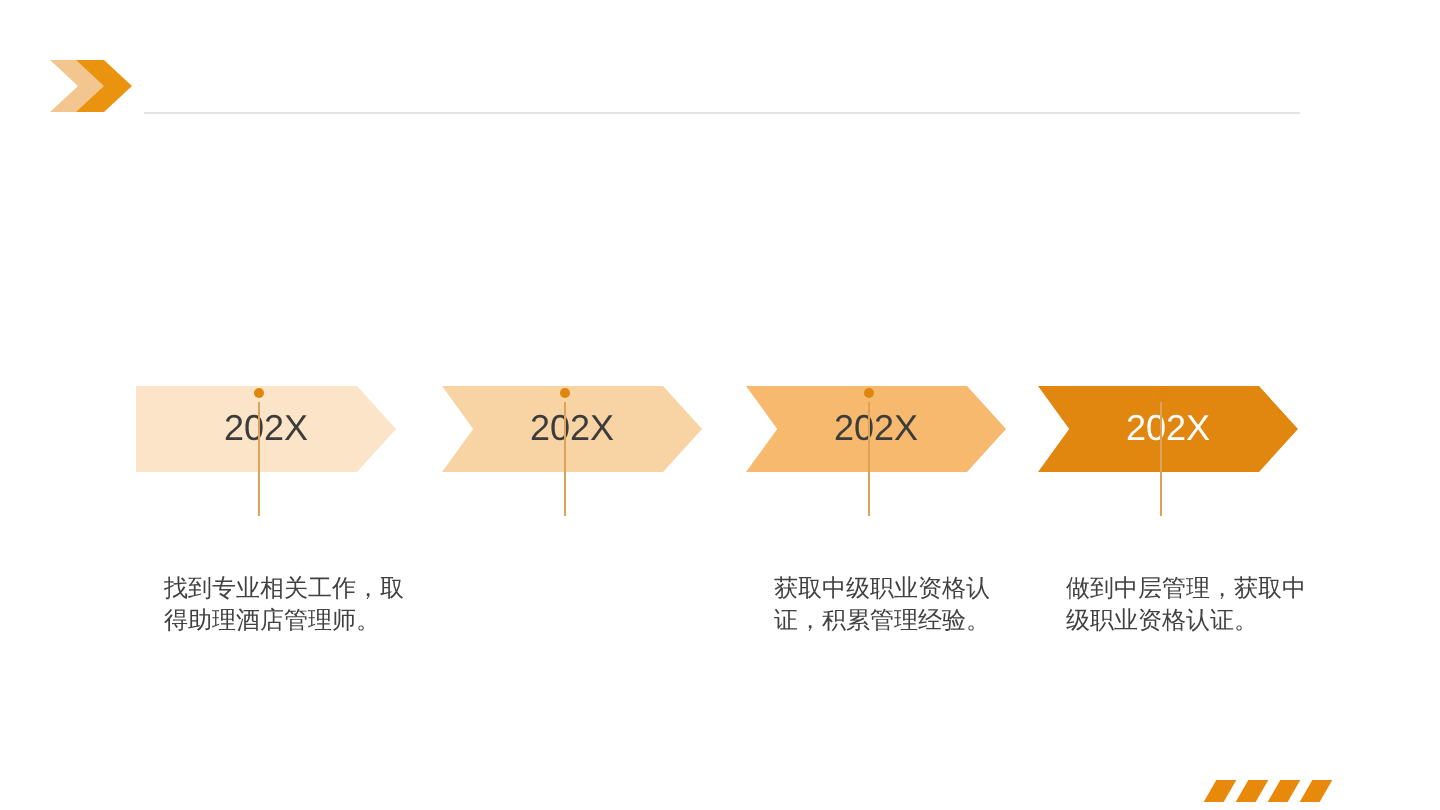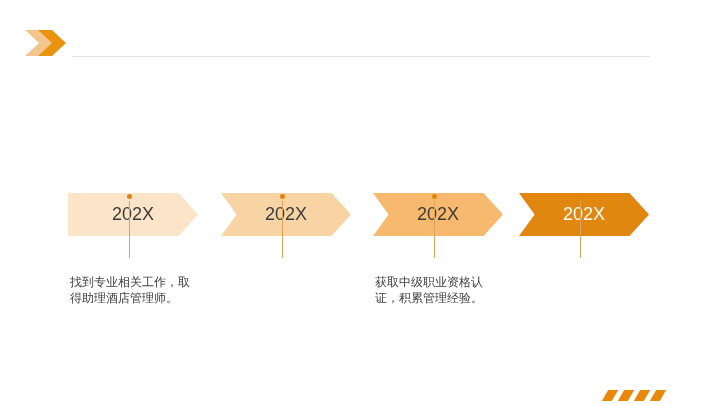--- a/index.html
+++ b/index.html
@@ -108,21 +108,21 @@
     width: 1px;
     height: 57px;
     background: #DCA35B;
   }
 
   .desc {
     position: absolute;
     left: 0;
     top: 125px;
     width: 128px;
-    margin: 4px;
+    margin: 16px;
     font-size: 12px;
     line-height: 16px;
     color: #414141;
   }
 
   
   .slashes {
     position: absolute;
     right: 57px;
     bottom: 4px;
@@ -181,20 +181,21 @@
   </div>
 
   <div class="milestone m3">
     <div class="arrow notched" style="background: rgb(225, 134, 14); color: rgb(255, 255, 255);">
       <span>202X</span>
     </div>
     <div class="connector">
       <i class="dot"></i>
       <i class="line"></i>
     </div>
+    <p class="desc">做到中层管理，获取中级职业资格认证。</p>
   </div>
 
   <div class="slashes">
     <i class="slash"></i>
     <i class="slash"></i>
     <i class="slash"></i>
     <i class="slash"></i>
   </div>
 
 </div>

